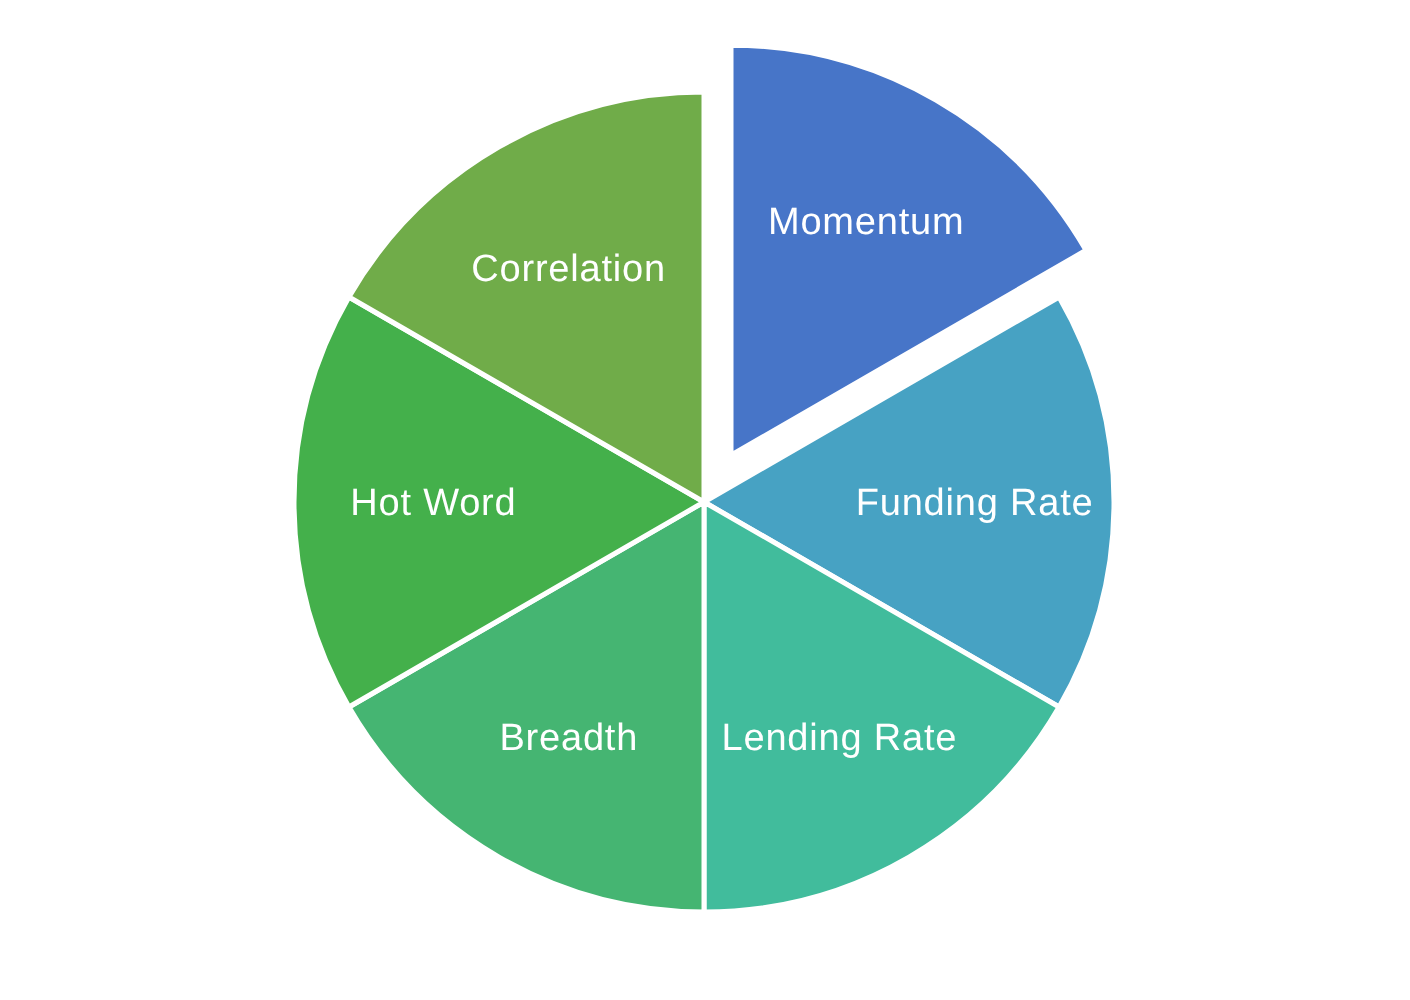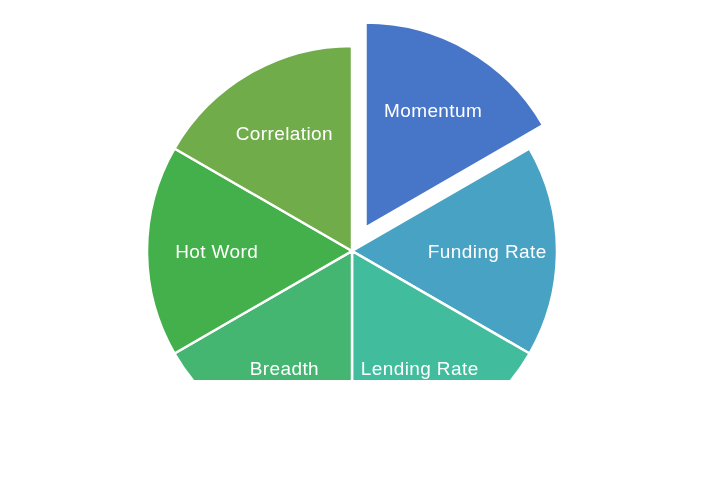--- a/index.html
+++ b/index.html
@@ -3,21 +3,21 @@
 <meta charset="utf-8">
 <style>
   html, body {
     margin: 0;
     padding: 0;
     background: #ffffff;
   }
   .stage {
     position: relative;
     width: 705px;
-    height: 380px;
+    height: 500px;
     background: #ffffff;
     overflow: hidden;
   }
   .slice-label {
     font-family: "Liberation Sans", sans-serif;
     font-size: 19px;
     font-weight: 300;
     letter-spacing: 0.4px;
   }
 </style>

